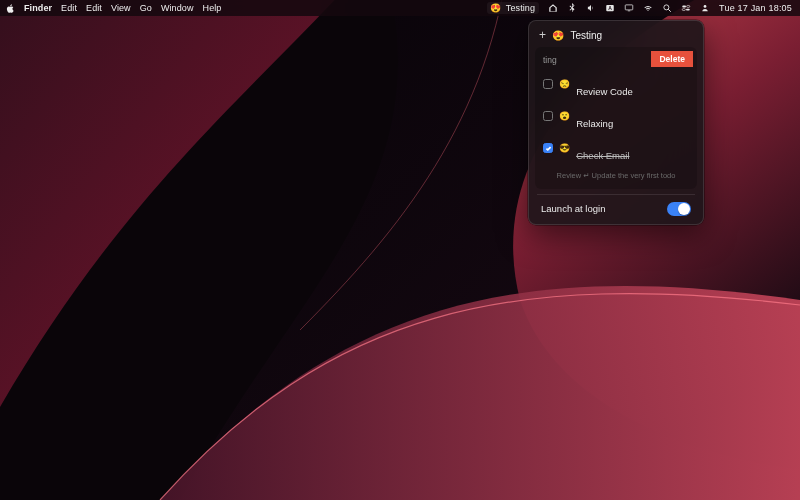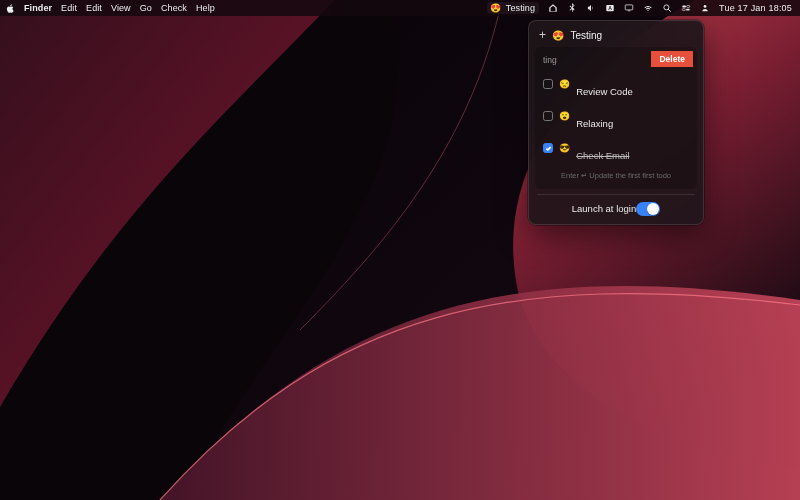--- a/index.html
+++ b/index.html
@@ -82,21 +82,21 @@
     }
     .panel .todo .cb.checked svg { width: 7px; height: 7px; stroke: #fff; stroke-width: 2.5; fill: none; }
     .panel .todo .emoji { font-size: 9px; line-height:1; }
     .panel .todo .label { font-size: 9.5px; margin-top: 15px; }
     .panel .todo.done .label { text-decoration: line-through; color: #bbb; }
     .panel .hints {
       text-align: center; color: #6a6a6a; font-size: 7.5px;
       line-height: 1.5; padding: 6px 4px 4px 4px;
     }
     .panel .divider { height: 0.5px; background: rgba(255,255,255,0.10); margin: 5px 2px; }
-    .panel .footer-row { display:flex; align-items:center; justify-content:center; padding: 2px 6px 0px 6px; }
+    .panel .footer-row { display:flex; align-items:center; justify-content:space-between; padding: 2px 6px 0px 6px; }
     .panel .footer-row .lbl { font-size: 9.5px; }
     .toggle {
       width: 24px; height: 14px; border-radius: 7px; background: #3a82f7;
       position: relative; cursor: pointer;
     }
     .toggle .knob {
       position: absolute; top: 1px; right: 1px; width: 12px; height: 12px;
       background: #fff; border-radius: 50%;
       box-shadow: 0 1px 1px rgba(0,0,0,0.3);
     }
@@ -142,21 +142,21 @@
       <span class="apple">
         <svg viewBox="0 0 16 16">
             <path d="M11.5 8.6c0-1.8 1.5-2.7 1.6-2.7-0.9-1.3-2.2-1.5-2.7-1.5-1.1-0.1-2.2 0.7-2.8 0.7s-1.5-0.7-2.4-0.6c-1.2 0-2.4 0.7-3 1.9-1.3 2.3-0.3 5.6 0.9 7.4 0.6 0.9 1.4 1.9 2.3 1.9 0.9 0 1.3-0.6 2.4-0.6s1.4 0.6 2.4 0.6c1 0 1.6-0.9 2.3-1.8 0.7-1 1-2 1-2.1-0.1 0-2-0.8-2-3.2zM9.7 2.9c0.5-0.6 0.9-1.5 0.8-2.4-0.8 0-1.7 0.5-2.2 1.2-0.5 0.6-0.9 1.5-0.8 2.4 0.9 0.1 1.7-0.5 2.2-1.2z"></path>
           </svg>
       </span>
       <span class="app-name">Finder</span>
       <span>Edit</span>
       <span>Edit</span>
       <span>View</span>
       <span>Go</span>
-      <span>Check</span>
+      <span>Window</span>
       <span>Help</span>
     </div>
     <div class="spacer"></div>
     <div class="right">
       <span class="status-group">
         <span class="status-emoji">😍</span>
         <span class="status-label">Testing</span>
       </span>
       <span class="icon">
         <svg viewBox="0 0 16 16">
@@ -239,21 +239,21 @@
         <span class="cb checked">
           <svg viewBox="0 0 10 10">
               <polyline points="2,5.2 4,7 8,3"></polyline>
             </svg>
         </span>
         <span class="emoji">😎</span>
         <span class="label">Check Email</span>
       </div>
 
       <div class="hints">
-        <div>Enter ↵ Update the first first todo</div>
+        <div>Review ↵ Update the very first todo</div>
       </div>
     </div>
 
     <div class="divider"></div>
 
     <div class="footer-row">
       <span class="lbl">Launch at login</span>
       <span class="toggle">
         <span class="knob"></span>
       </span>

